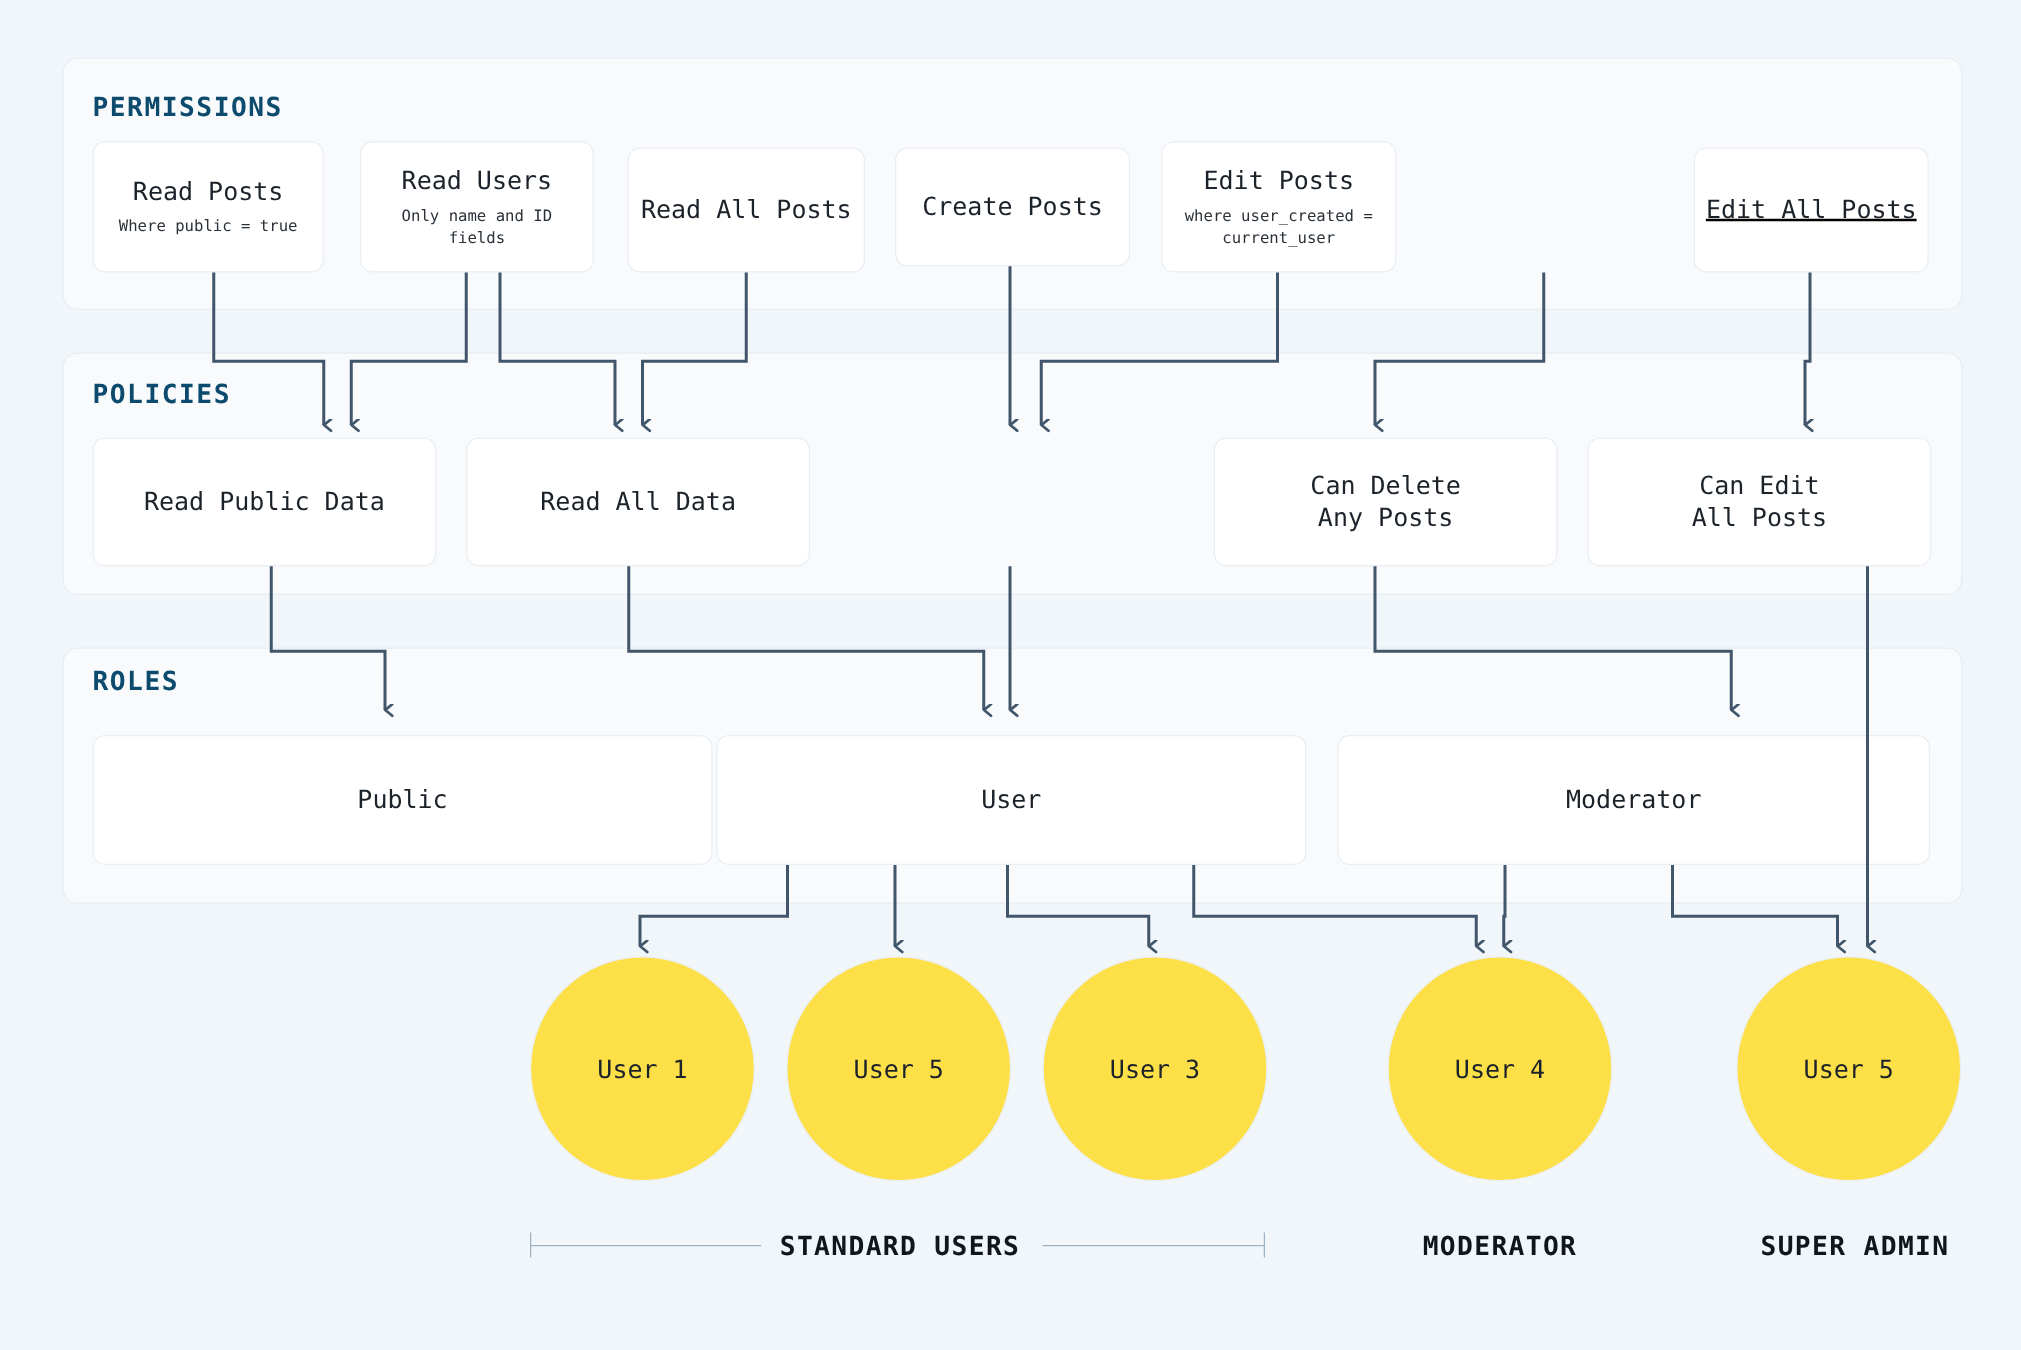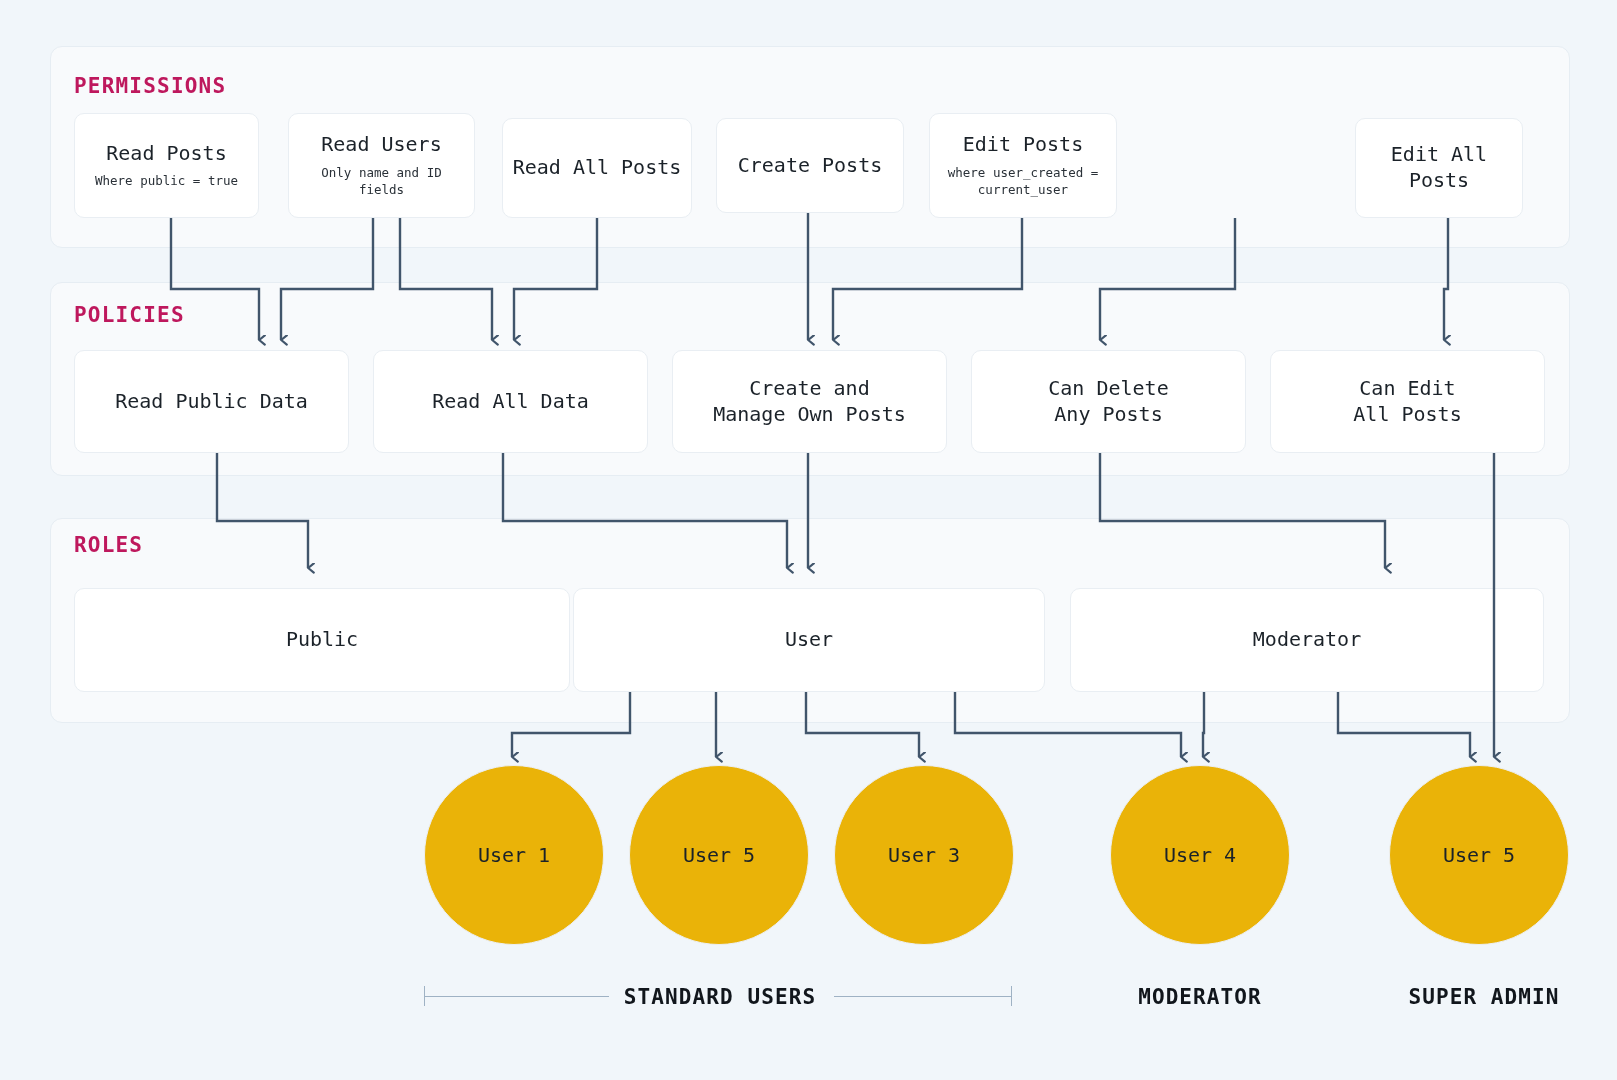--- a/index.html
+++ b/index.html
@@ -21,21 +21,21 @@
     border:1px solid #e6edf3;
     border-radius:12px;
     z-index:1;
   }
   .group-title{
     position:absolute;
     font-family:"DejaVu Sans Mono", monospace;
     font-size:21px;
     font-weight:700;
     letter-spacing:1.2px;
-    color:#be185d;
+    color:#0c4a6e;
     z-index:6;
   }
 
   
   .card{
     position:absolute;
     background:#ffffff;
     border:1px solid #e9eef3;
     border-radius:10px;
     display:flex;
@@ -58,21 +58,21 @@
     font-size:12.5px;
     color:#2a3138;
     line-height:1.35;
     white-space:pre-line;
   }
   .role .t{font-size:20px;}
 
   
   .usercircle{
     position:absolute;
-    background:#eab308;
+    background:#fde047;
     border:1px solid #eceff2;
     border-radius:50%;
     display:flex;align-items:center;justify-content:center;
     z-index:4;
     box-sizing:border-box;
   }
   .usercircle .t{font-size:20px;color:#1b2229;}
 
   
   .legend{
@@ -172,39 +172,35 @@
     <div class="t">Create Posts</div>
   </div>
 
   <div class="card perm" style="left:929px;top:113px;width:188px;height:105px;">
     <div class="t">Edit Posts</div>
     <div class="sub">where user_created =
 current_user</div>
   </div>
 
 
-  <div class="card perm" style="left:1355px;top:118px;width:168px;height:100px;">
+  <div class="card perm" style="left:1355px;top:118px;width:188px;height:100px;text-decoration:underline;">
     <div class="t">Edit All Posts</div>
   </div>
 
   <div class="group" style="left:50px;top:282px;width:1518px;height:192px;"></div>
   <div class="group-title" style="left:74px;top:303px;">POLICIES</div>
 
   <div class="card pol" style="left:74px;top:350px;width:275px;height:103px;">
     <div class="t">Read Public Data</div>
   </div>
 
   <div class="card pol" style="left:373px;top:350px;width:275px;height:103px;">
     <div class="t">Read All Data</div>
   </div>
 
-  <div class="card pol" style="left:672px;top:350px;width:275px;height:103px;">
-    <div class="t">Create and
-Manage Own Posts</div>
-  </div>
 
   <div class="card pol" style="left:971px;top:350px;width:275px;height:103px;">
     <div class="t">Can Delete
 Any Posts</div>
   </div>
 
   <div class="card pol" style="left:1270px;top:350px;width:275px;height:103px;">
     <div class="t">Can Edit
 All Posts</div>
   </div>

